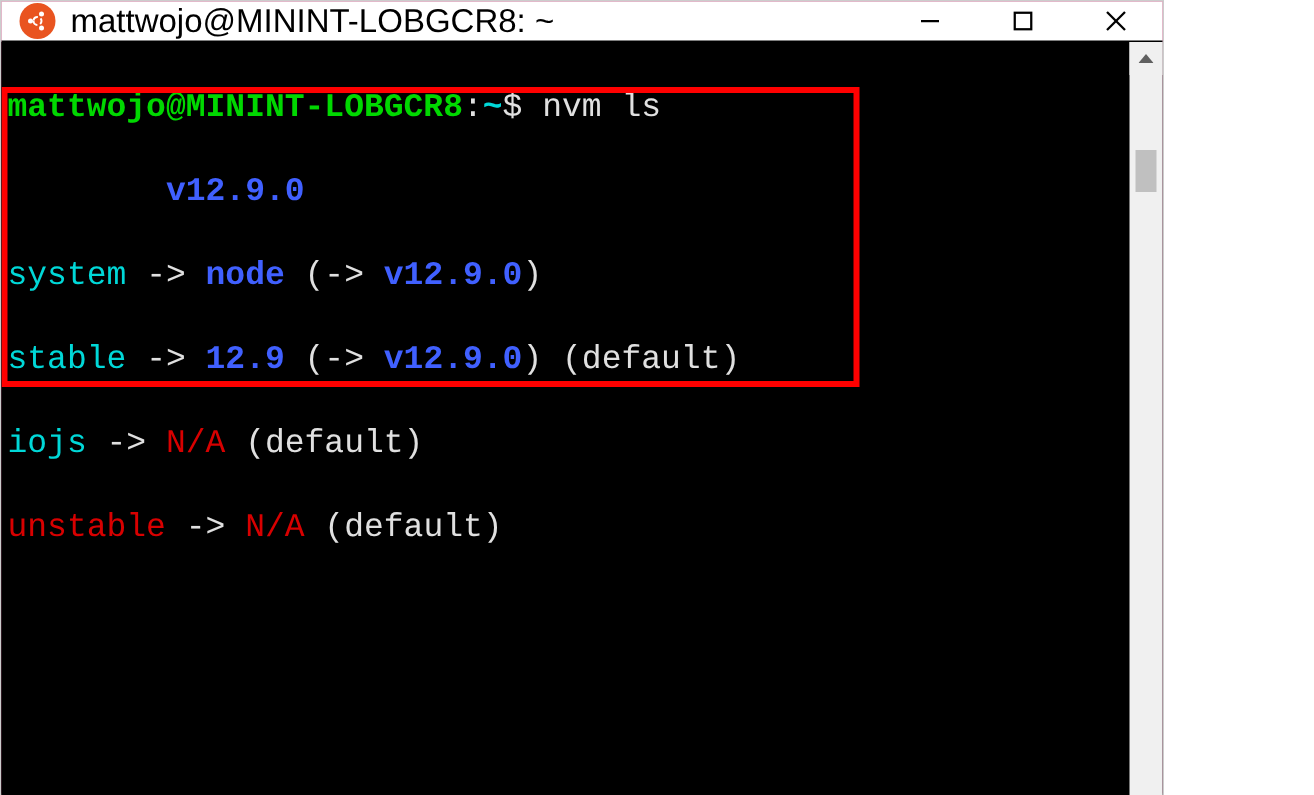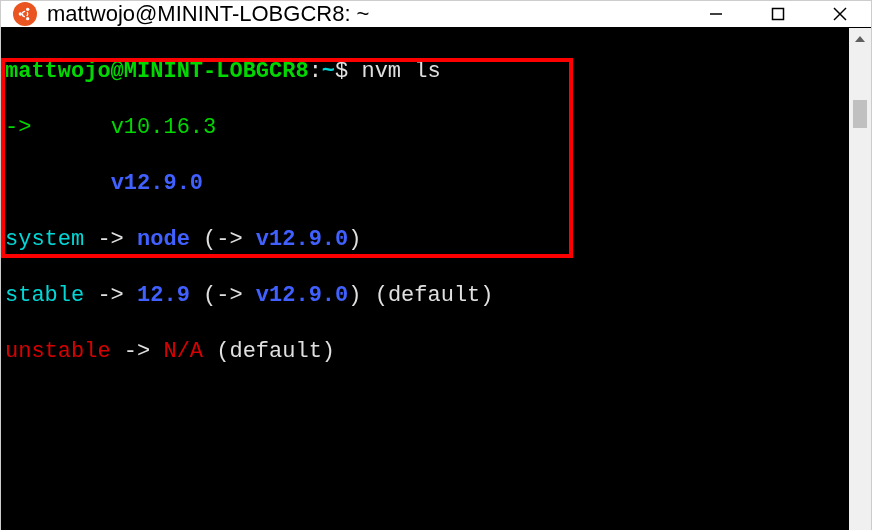--- a/index.html
+++ b/index.html
@@ -4,21 +4,21 @@
   <style>
     * { margin: 0; padding: 0; box-sizing: border-box; }
     body {
       width: 876px;
       height: 530px;
       background: #fff;
       font-family: 'Consolas', 'Courier New', monospace;
       position: relative;
     }
     .window {
-      width: 872px;
+      width: 776px;
       height: 530px;
       border: 1px solid #ccc;
       background: #be185d;
       display: flex;
       flex-direction: column;
     }
     .titlebar {
       height: 44px;
       background: #fff;
       display: flex;
@@ -141,24 +141,24 @@
         <svg viewBox="0 0 14 14">
             <line x1="1" y1="1" x2="13" y2="13" stroke="#000" stroke-width="1.5"></line>
             <line x1="13" y1="1" x2="1" y2="13" stroke="#000" stroke-width="1.5"></line>
           </svg>
       </div>
     </div>
   </div>
   <div class="terminal-area">
     <div class="terminal">
 <div class="line"><span class="bgreen">mattwojo@MININT-LOBGCR8</span><span class="white">:</span><span class="bcyan">~</span><span class="white">$</span><span class="white"> </span><span class="white">nvm ls</span></div>
-<div class="line"><span class="green">-&gt;</span><span class="green">      </span><span class="green">v10.16.3</span></div>
 <div class="line"><span>        </span><span class="blue">v12.9.0</span></div>
 <div class="line"><span class="cyan">system</span><span class="white"> -&gt; </span><span class="blue">node</span><span class="white"> (-&gt; </span><span class="blue">v12.9.0</span><span class="white">)</span></div>
 <div class="line"><span class="cyan">stable</span><span class="white"> -&gt; </span><span class="blue">12.9</span><span class="white"> (-&gt; </span><span class="blue">v12.9.0</span><span class="white">) </span><span class="white">(default)</span></div>
+<div class="line"><span class="cyan">iojs</span><span class="white"> -&gt; </span><span class="red">N/A</span><span class="white"> (default)</span></div>
 <div class="line"><span class="red">unstable</span><span class="white"> -&gt; </span><span class="red">N/A</span><span class="white"> (default)</span></div>
 
 
 
 
 
 
       <div class="highlight-box" style="top: 30px; left: 0px; width: 572px; height: 200px;"></div>
     </div>
     <div class="scrollbar">

